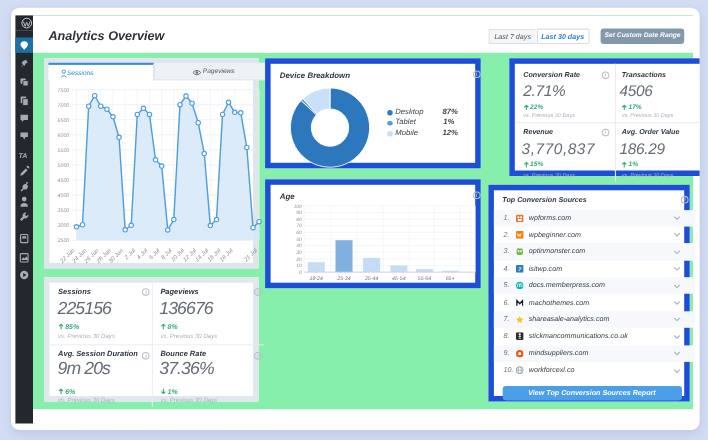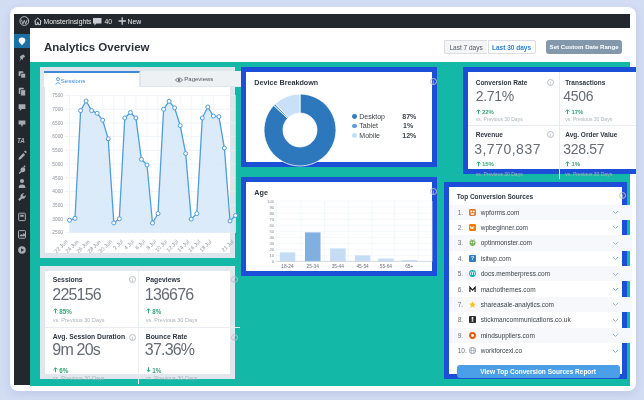--- a/index.html
+++ b/index.html
@@ -1,21 +1,21 @@
 <!DOCTYPE html>
 <html><head>
 <meta charset="utf-8">
 <style>
 * { margin:0; padding:0; box-sizing:border-box; }
 html,body { width:644px; height:400px; overflow:hidden; }
 body { background:#d2dcf3; font-family:"Liberation Sans", sans-serif; position:relative; }
 .window { position:absolute; left:10px; top:7px; width:626px; height:384px; background:#fff; border-radius:8px; box-shadow:0 3px 9px rgba(60,80,150,0.13); overflow:hidden; }
 .abar { position:absolute; left:4px; top:7px; width:616px; height:14px; background:#23282e; }
 .sidebar { position:absolute; left:4px; top:21px; width:16px; height:357px; background:#23282e; }
-.main { position:absolute; left:20px; top:21px; width:600px; height:358px; background:#14b8a6; }
+.main { position:absolute; left:20px; top:7px; width:600px; height:358px; background:#86efac;font-style:italic; }
 .mi-active { position:absolute; left:0; top:6px; width:16px; height:14px; background:#1c70a8; }
 .hdr { position:absolute; left:0; top:0; width:600px; height:34px; background:#fff; }
 .title { position:absolute; left:14px; top:12.5px; font-size:11.5px; font-weight:bold; color:#2d3138; }
 .btn7 { position:absolute; left:413.7px; top:11.7px; width:43.8px; height:14.7px; background:#f3f5f6; border:1px solid #d8dde2; border-right:none; color:#50575e; font-size:6.5px; line-height:13px; text-align:center; border-radius:2px 0 0 2px; }
 .btn30 { position:absolute; left:457.5px; top:11.7px; width:48.1px; height:14.7px; background:#fff; border:1px solid #d8dde2; color:#2e80d4; font-size:6.5px; font-weight:bold; line-height:13px; text-align:center; border-radius:0 2px 2px 0; }
 .btncustom { position:absolute; left:516px; top:12px; width:76.3px; height:13.5px; background:#8399ab; border-radius:3px; color:#fff; font-size:6.1px; font-weight:bold; line-height:13.5px; text-align:center; }
 .panel { position:absolute; background:#fff; border:5px solid #1d4ed8; }
 .ptitle { position:absolute; font-size:7.2px; font-weight:bold; color:#2d3642; }
 .info { position:absolute; width:7px; height:7px; border:1px solid #b9c0ca; border-radius:50%; color:#b9c0ca; font-size:5px; line-height:6px; text-align:center; font-weight:bold; }
 .bignum { position:absolute; font-size:16px; color:#666c75; letter-spacing:-0.8px; }
@@ -297,21 +297,21 @@
       <div class="vs" style="left:97.5px;top:44px;font-size:5px;">vs. Previous 30 Days</div>
       <div class="ptitle" style="left:8px;top:59.7px;font-size:6.5px;">Revenue</div>
       <div class="info" style="left:79px;top:59.7px;">i</div>
       <div class="bignum" style="left:6.5px;top:69.3px;font-size:14px;letter-spacing:0.5px;">3,770,837</div>
       <div class="green" style="left:8px;top:89.5px;font-size:6px;"><svg width="5" height="5.5" style="position:absolute;left:0;top:0.4px">
             <path d="M2.5 5.3 V1.1 M0.7 2.5 L2.5 0.7 4.3 2.5" stroke="#35a878" stroke-width="1" fill="none"></path>
           </svg><span style="margin-left:6.2px">15%</span></div>
       <div class="vs" style="left:8px;top:99.5px;font-size:5px;">vs. Previous 30 Days</div>
       <div class="ptitle" style="left:97.5px;top:59.7px;font-size:6.5px;">Avg. Order Value</div>
       <div class="info" style="left:171px;top:59.7px;">i</div>
-      <div class="bignum" style="left:95.6px;top:69.3px;font-size:14px;letter-spacing:-0.3px;">328.57</div>
+      <div class="bignum" style="left:95.6px;top:69.3px;font-size:14px;letter-spacing:-0.3px;">186.29</div>
       <div class="green" style="left:97.5px;top:89.5px;font-size:6px;"><svg width="5" height="5.5" style="position:absolute;left:0;top:0.4px">
             <path d="M2.5 5.3 V1.1 M0.7 2.5 L2.5 0.7 4.3 2.5" stroke="#35a878" stroke-width="1" fill="none"></path>
           </svg><span style="margin-left:6.2px">1%</span></div>
       <div class="vs" style="left:97.5px;top:99.5px;font-size:5px;">vs. Previous 30 Days</div>
     </div>
     <div class="panel" id="sources" style="left:413.7px;top:153.5px;width:183.8px;height:197.5px;">
       <div class="ptitle" style="left:8px;top:6px;font-size:6.5px;">Top Conversion Sources</div>
       <div class="info" style="left:170.5px;top:5.5px;">i</div>
       <div id="srcrows" style="position:absolute;left:0;top:18px;width:183.8px;height:154px;">
           <div style="position:absolute;left:0;top:0.0px;width:183.8px;height:15.4px;background:#f6f8fb;">

